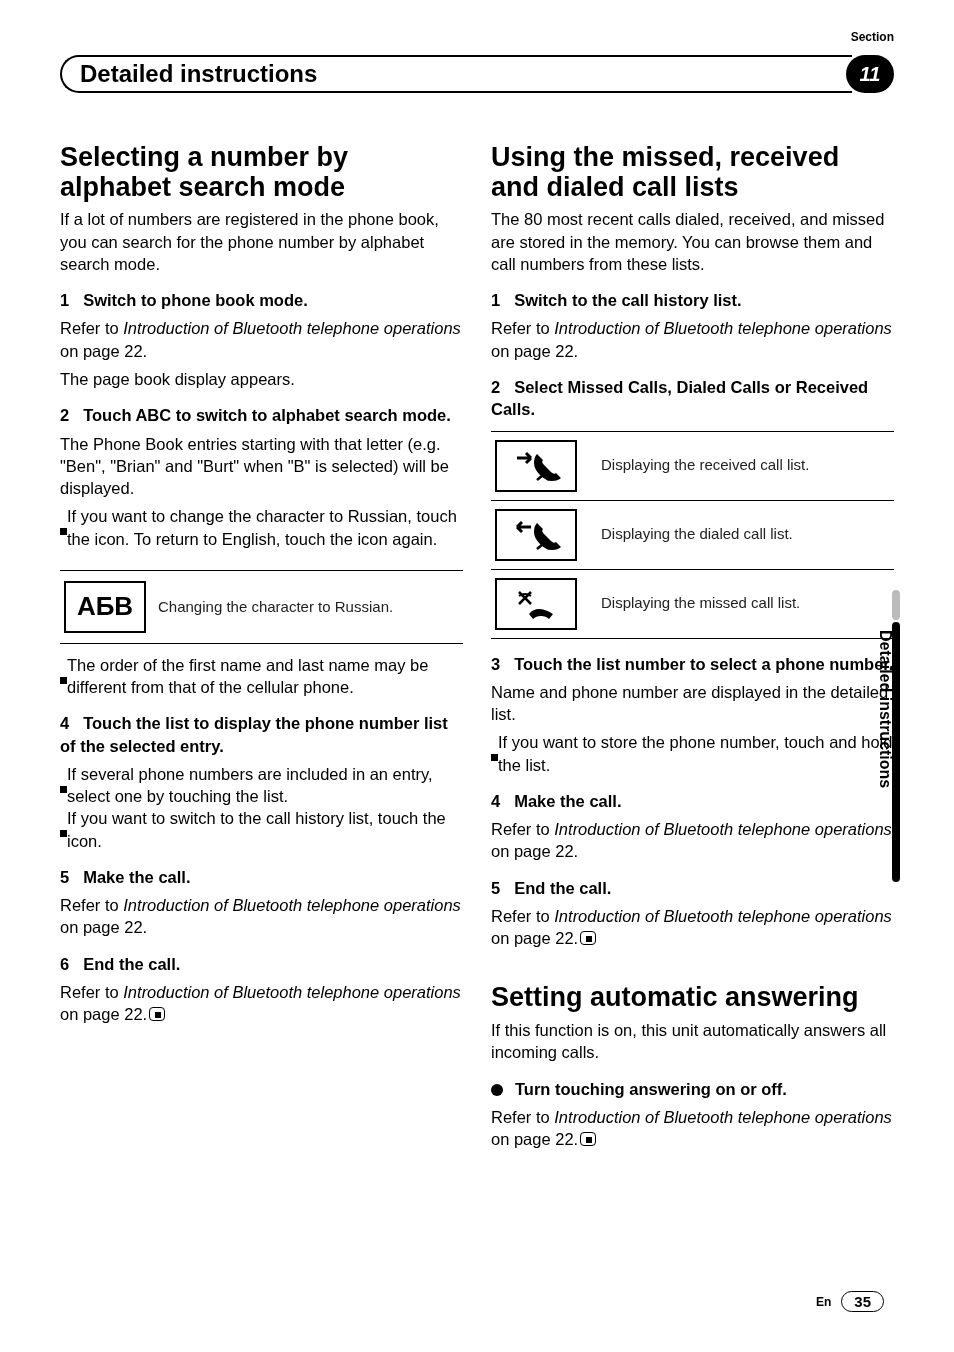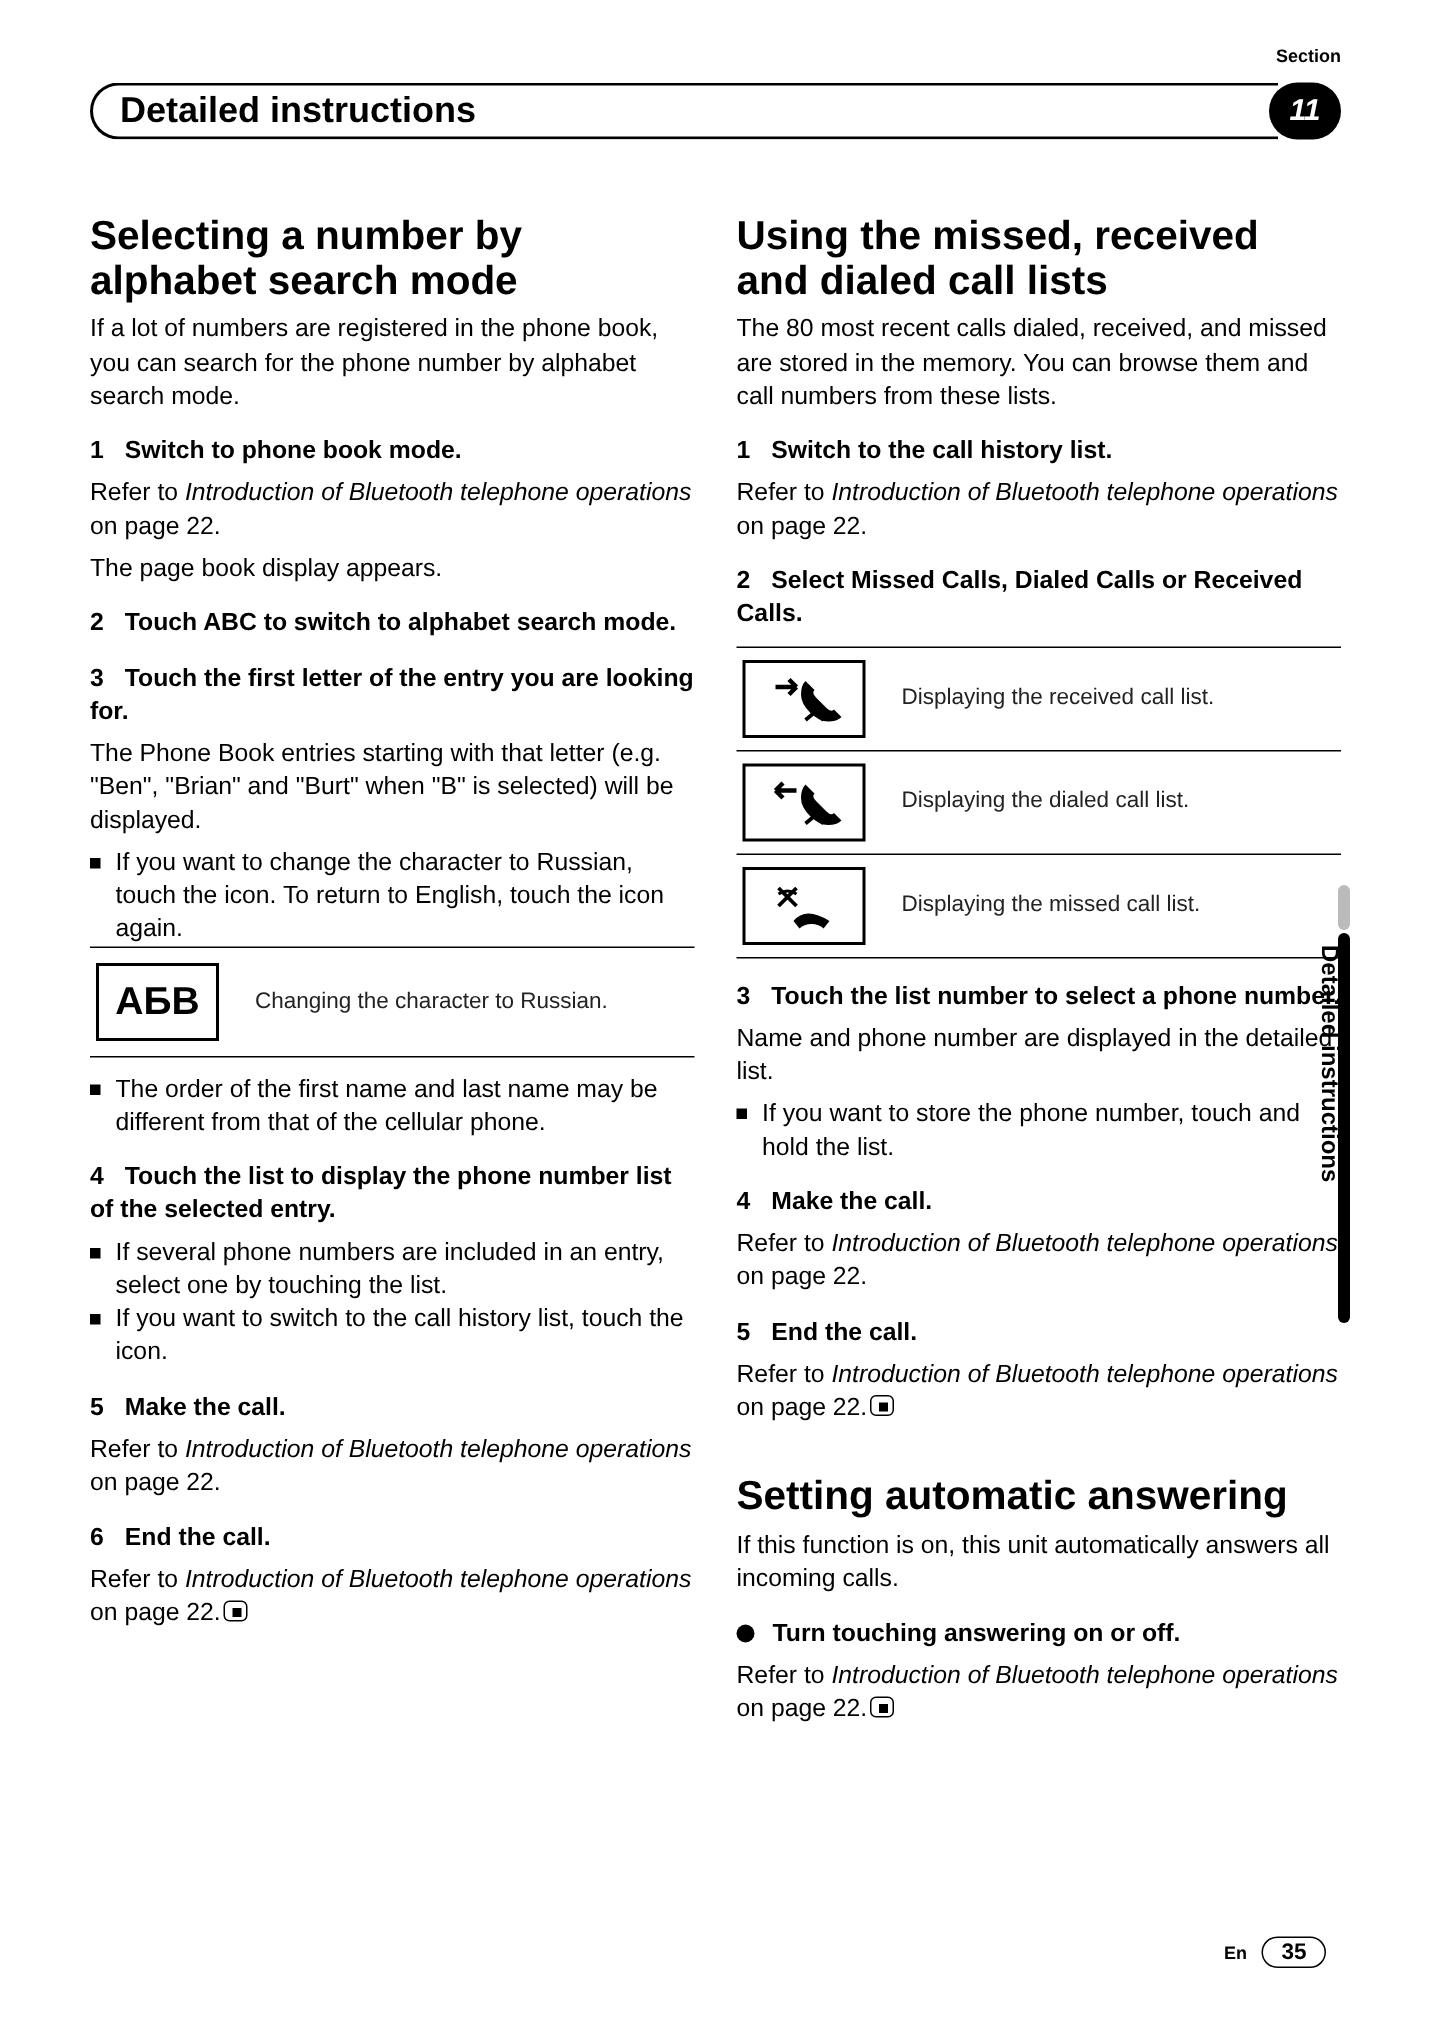--- a/index.html
+++ b/index.html
@@ -78,33 +78,34 @@
   }
   p { margin: 0 0 6px 0; }
   .step {
     font-weight: bold;
     margin-top: 14px;
   }
   .step .num { margin-right: 14px; }
   .italic { font-style: italic; }
   .bullet-row {
     display: flex;
-    gap: 10px;
+    gap: 0;
+    align-items: center;
   }
   .bullet-row .sq {
     width: 7px; height: 7px; background:#000; margin-top: 8px; flex-shrink:0;
   }
   .icon-row {
     display: flex;
     align-items: center;
-    gap: 24px;
+    gap: 12px;
     border-top: 1px solid #000;
     border-bottom: 1px solid #000;
     padding: 10px 4px;
-    margin: 0 0 10px 0;
+    margin: 20px 0 10px 0;
   }
   .icon-frame {
     border: 2px solid #000;
     width: 82px;
     height: 52px;
     display:flex;
     align-items:center;
     justify-content:center;
     flex-shrink:0;
   }
@@ -208,21 +209,20 @@
     <div class="col">
       <h2>Selecting a number by alphabet search mode</h2>
       <p>If a lot of numbers are registered in the phone book, you can search for the phone number by alphabet search mode.</p>
 
       <p class="step"><span class="num">1</span><span>Switch to phone book mode.</span></p>
       <p><span>Refer to </span><span class="italic">Introduction of Bluetooth telephone operations</span><span> on page 22.</span></p>
       <p>The page book display appears.</p>
 
       <p class="step"><span class="num">2</span><span>Touch ABC to switch to alphabet search mode.</span></p>
 
-      <p class="step"><span class="num">3</span><span>Touch the first letter of the entry you are looking for.</span></p>
       <p>The Phone Book entries starting with that letter (e.g. "Ben", "Brian" and "Burt" when "B" is selected) will be displayed.</p>
       <div class="bullet-row">
           <div class="sq"></div>
           <div>If you want to change the character to Russian, touch the icon. To return to English, touch the icon again.</div>
         </div>
 
       <div class="icon-row">
         <div class="icon-frame" style="font-size:26px;font-weight:bold;">АБВ</div>
         <div class="icon-desc">Changing the character to Russian.</div>
       </div>

